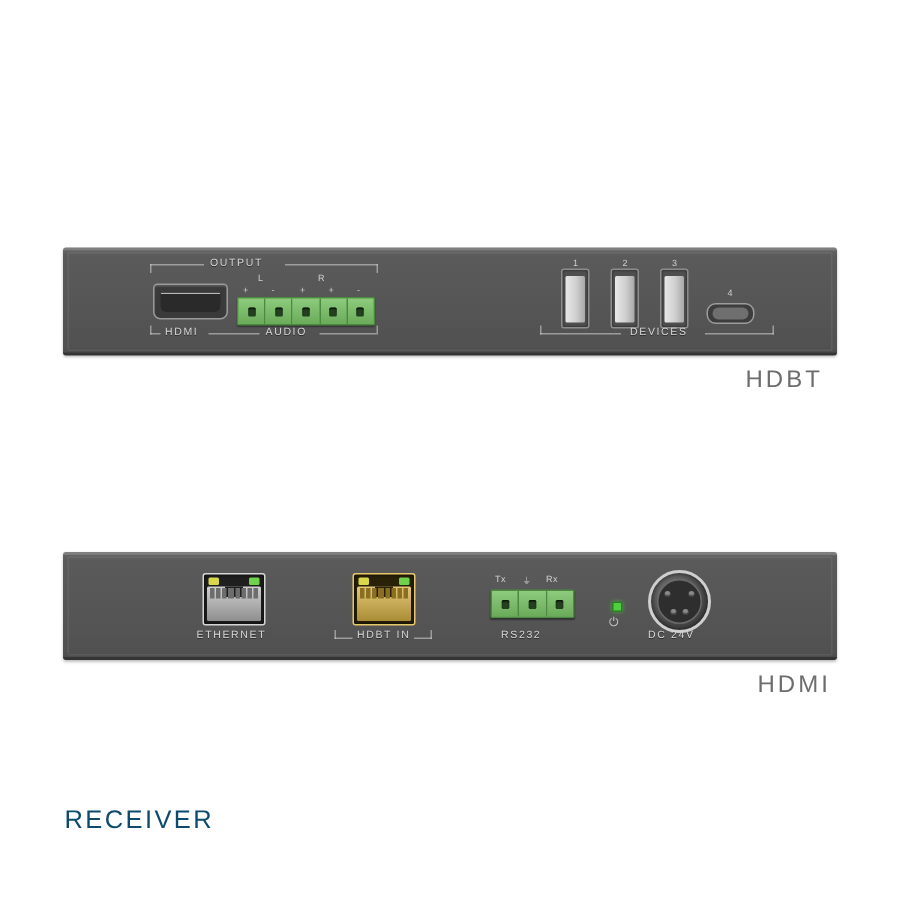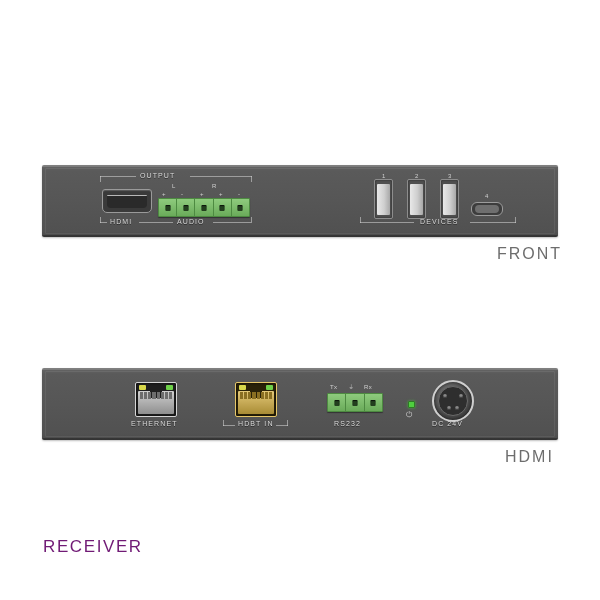--- a/index.html
+++ b/index.html
@@ -247,21 +247,21 @@
   
   .caption {
     position: absolute;
     color: #6d6d6d;
     font-size: 16px;
     letter-spacing: 2px;
     white-space: nowrap;
   }
   .title {
     position: absolute;
-    color: #701a75;
+    color: #0c4a6e;
     font-size: 17px;
     letter-spacing: 1.6px;
     white-space: nowrap;
   }
 </style>
 </head>
 <body>
 
 <div class="panel" id="front-panel">
   <div class="panel-top-edge"></div>
@@ -321,21 +321,21 @@
     <div class="usb-c-tongue"></div>
   </div>
 
   <div class="rule" style="left:318px; top:57px; width:54px;"></div>
   <div class="tick" style="left:318px; top:52px; height:6px;"></div>
   <div class="silk" style="left:378px; top:53px;">DEVICES</div>
   <div class="rule" style="left:428px; top:57px; width:46px;"></div>
   <div class="tick" style="left:473px; top:52px; height:6px;"></div>
 </div>
 
-<div class="caption" style="left:497px; top:245px;">FRONT</div>
+<div class="caption" style="left:497px; top:245px;">HDBT</div>
 
 <div class="panel" id="back-panel">
   <div class="panel-top-edge"></div>
   <div class="panel-bot-edge"></div>
 
   <div class="rj45" style="left:93px; top:14px; width:40px; height:33px;">
     <div class="rj45-led y"></div>
     <div class="rj45-led g"></div>
     <div class="rj45-body">
       <div class="rj45-notch"></div>

